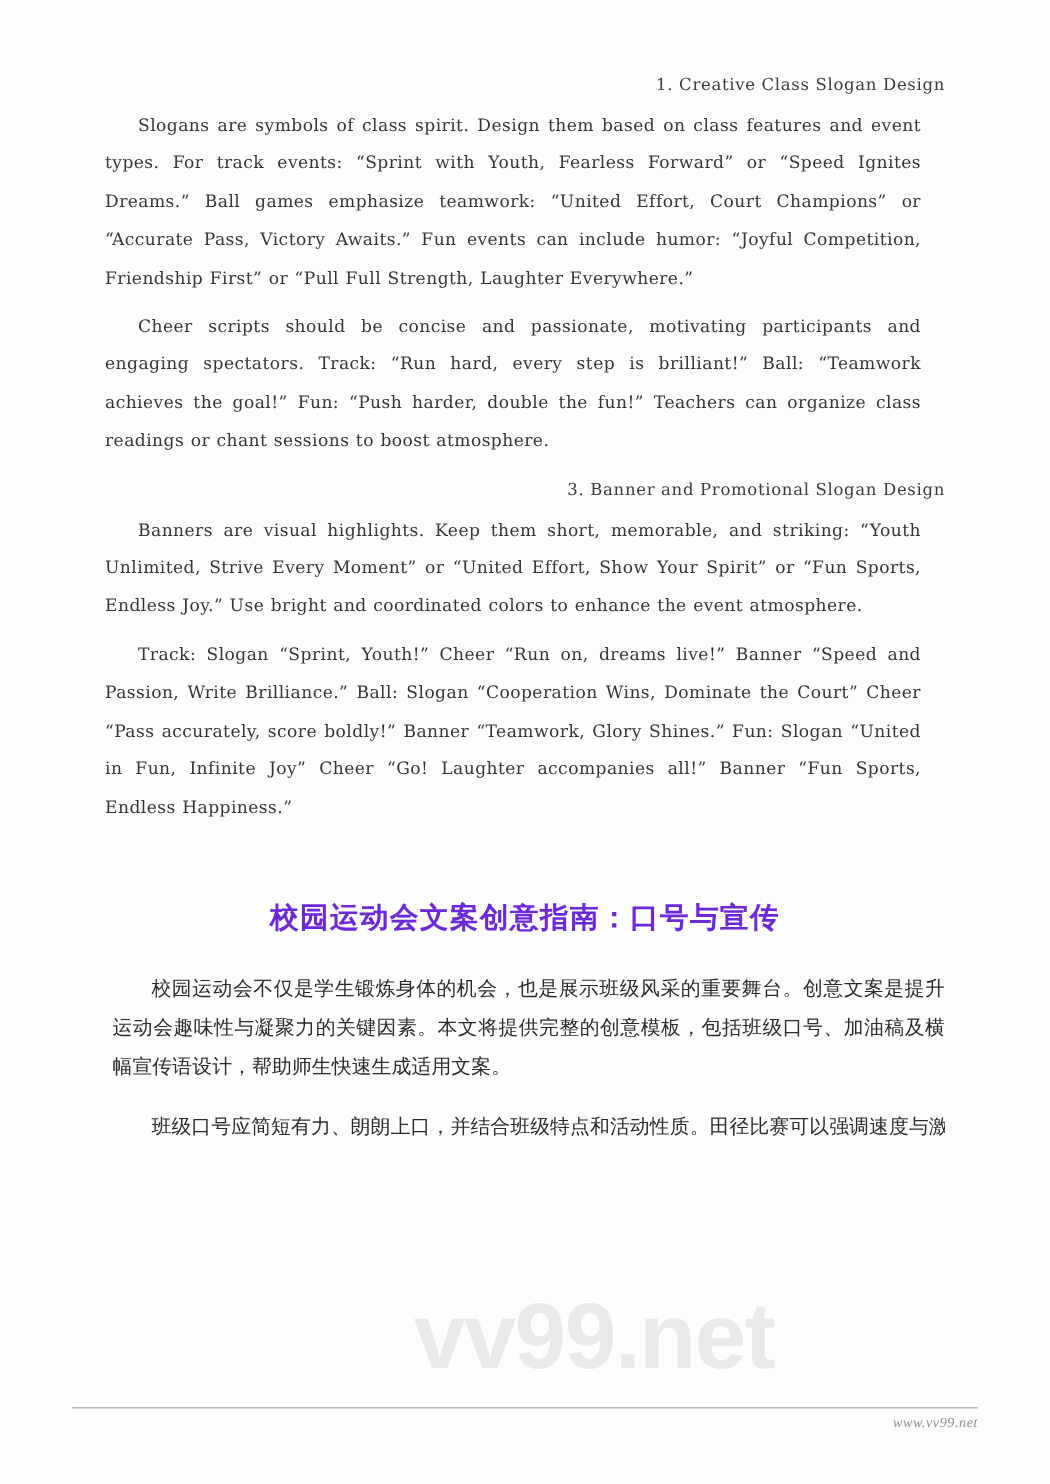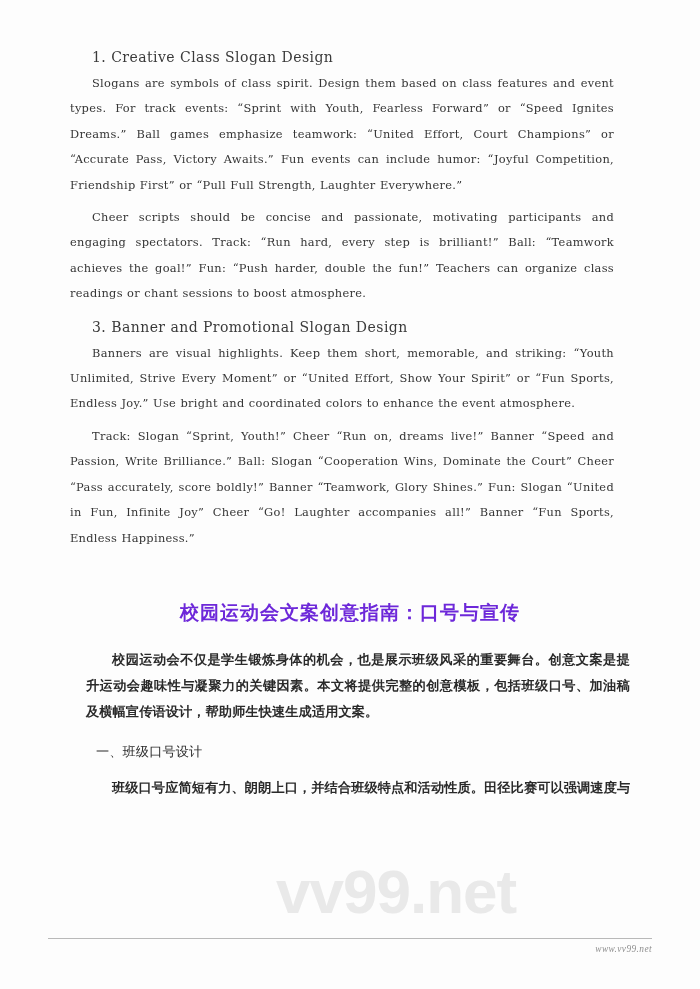--- a/index.html
+++ b/index.html
@@ -44,27 +44,28 @@
   .content {
     position: absolute;
     left: 70px;
     top: 44px;
     width: 560px;
     z-index: 2;
   }
 
   .en-heading {
     font-family: "DejaVu Serif", "Liberation Serif", serif;
-    font-size: 14px;
+    font-size: 11px;
     line-height: 26px;
     color: #3a3a3a;
     margin: 0 0 1px 0;
     padding-left: 22px;
     letter-spacing: 0.45px;
     white-space: nowrap;
+    text-align: right;
   }
 
   .en-para {
     font-family: "DejaVu Serif", "Liberation Serif", serif;
     font-size: 11.4px;
     line-height: 25.4px;
     color: #353535;
     margin: 0 16px 7px 0;
     text-align: justify;
     text-justify: inter-word;
@@ -87,25 +88,24 @@
     color: #6d28d9;
     letter-spacing: 1px;
     margin: 0 0 20px 0;
   }
 
   .cn-para {
     font-family: "DejaVu Serif", "Liberation Serif", serif;
     font-size: 13.2px;
     line-height: 26px;
     color: #2a2a2a;
-    margin: 0 0 14px 16px;
+    margin: 0 0 14px 5px;
     text-align: justify;
     text-indent: 26px;
     letter-spacing: 0.1px;
-    font-weight: bold;
   }
 
   .cn-heading {
     font-family: "DejaVu Serif", "Liberation Serif", serif;
     font-size: 13.2px;
     line-height: 26px;
     color: #2a2a2a;
     margin: 0 0 10px 0;
     text-indent: 26px;
     letter-spacing: 0.1px;
@@ -168,21 +168,20 @@
     </div>
 
     <div class="gap-block"></div>
 
     <div>
 
       <h1 class="cn-title">校园运动会文案创意指南：口号与宣传</h1>
 
       <p class="cn-para">校园运动会不仅是学生锻炼身体的机会，也是展示班级风采的重要舞台。创意文案是提升运动会趣味性与凝聚力的关键因素。本文将提供完整的创意模板，包括班级口号、加油稿及横幅宣传语设计，帮助师生快速生成适用文案。</p>
 
-      <p class="cn-heading">一、班级口号设计</p>
 
       <p class="cn-para cn-para-clip">班级口号应简短有力、朗朗上口，并结合班级特点和活动性质。田径比赛可以强调速度与激</p>
     </div>
 
   </div>
 
   <div class="footer-rule"></div>
   <div class="footer-url">www.vv99.net</div>
 
 </div>

